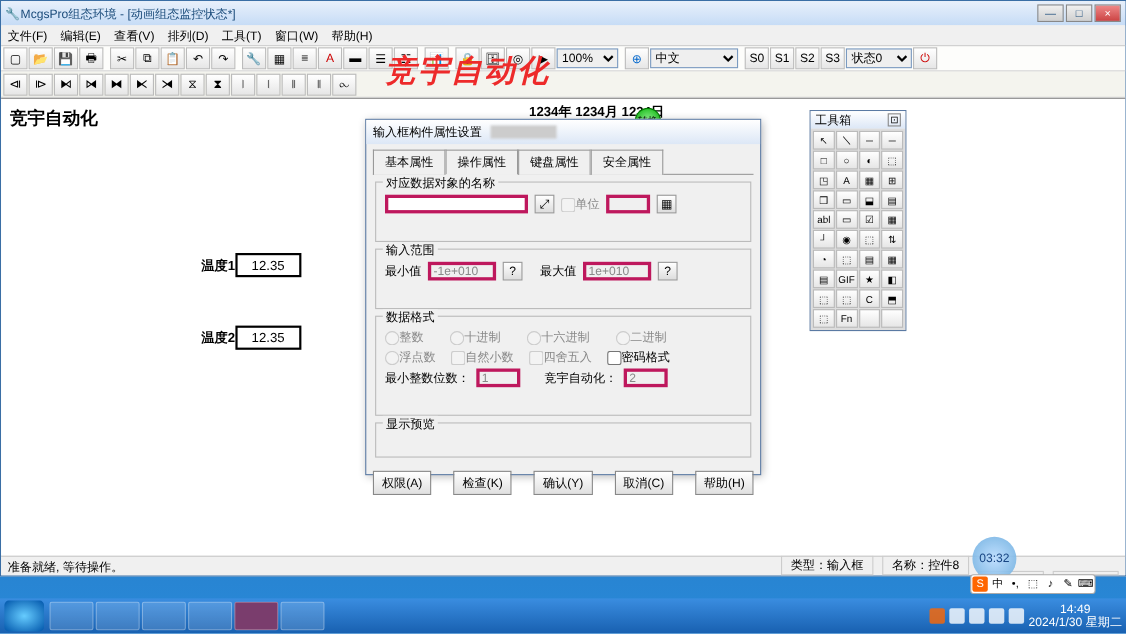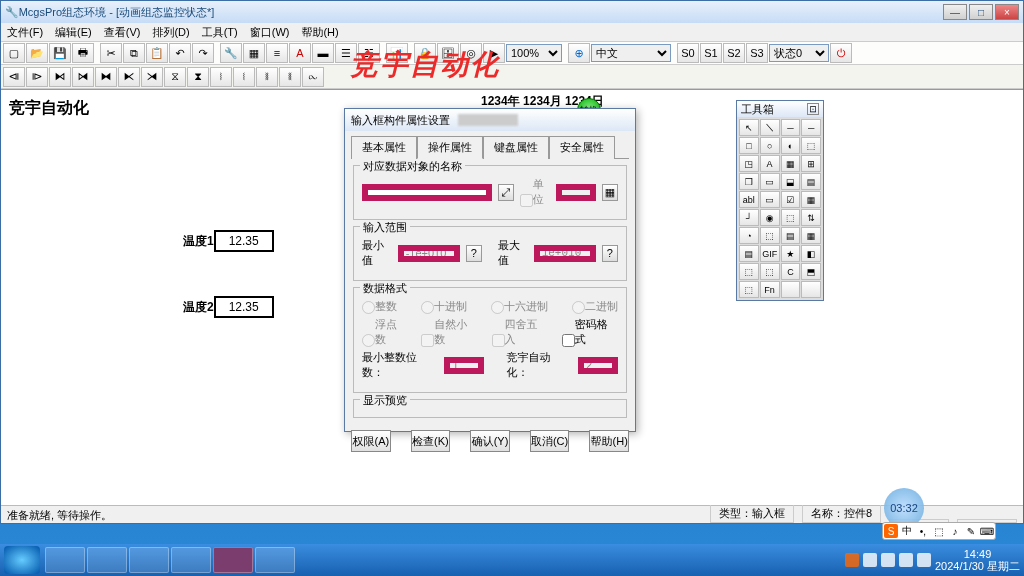--- a/index.html
+++ b/index.html
@@ -16,30 +16,30 @@
 .toolbar select,.toolbar input{height:18px;font-size:11px;border:1px solid #7a9ac0}
 .toolbar2{height:24px;background:#f4f4ee;border-bottom:1px solid #ccc;display:flex;align-items:center;padding:0 2px;gap:1px;position:relative}
 .overlay{position:absolute;left:350px;top:46px;font:italic bold 28px sans-serif;color:#ed2a2a;letter-spacing:2px;z-index:20;pointer-events:none}
 .canvas{flex:1;background:#fff;position:relative;border-top:1px solid #999}
 .pagehdr{position:absolute;left:8px;top:8px;font-weight:bold;font-size:16px}
 .datetime{position:absolute;left:480px;top:3px;font-weight:bold;font-size:12px}
 .cir{position:absolute;left:576px;top:8px;width:24px;height:24px;border-radius:50%;background:radial-gradient(#9f9,#0a0);border:1px solid #070;font-size:9px;display:flex;align-items:center;justify-content:center}
 .fld{position:absolute;display:flex;align-items:center;gap:0}
 .fld .lbl{font-weight:bold;font-size:12px}
 .fld .box{width:60px;height:22px;border:2px solid #000;background:#fff;text-align:center;line-height:18px;font-size:12px}
-.dialog{position:absolute;left:344px;top:108px;width:292px;height:324px;background:#f0f0f0;border:1px solid #5b7aa3;box-shadow:2px 2px 8px rgba(0,0,0,.3);z-index:10}
+.dialog{position:absolute;left:332px;top:108px;width:360px;height:324px;background:#f0f0f0;border:1px solid #5b7aa3;box-shadow:2px 2px 8px rgba(0,0,0,.3);z-index:10}
 .dlg-title{height:22px;background:linear-gradient(#fff,#dce7f6);display:flex;align-items:center;padding:0 6px;font-size:11px}
 .blur{width:60px;height:12px;background:#ccc;filter:blur(1px);margin-left:8px}
 .tabs{display:flex;border-bottom:1px solid #999;margin:4px 6px 0}
 .tab{padding:3px 10px;border:1px solid #999;border-bottom:none;background:#f0f0f0;font-size:11px;position:relative;top:1px}
 .tab.active{background:#f0f0f0;border-bottom:1px solid #f0f0f0}
-.section{margin:6px 8px;border:1px solid #bbb;padding:8px 8px 9px;position:relative}
+.section{margin:6px 8px;border:1px solid #bbb;padding:8px 8px 22px;position:relative}
 .section .legend{position:absolute;top:-7px;left:6px;background:#f0f0f0;padding:0 3px;font-size:11px}
 .row{display:flex;align-items:center;gap:6px;margin:3px 0;font-size:11px}
-.row input[type=text]{height:17px;border:6px solid #be185d;padding:0 2px;font-size:11px}
+.row input[type=text]{height:17px;border:3px solid #be185d;padding:0 2px;font-size:11px}
 .row .dis{background:#f0f0f0;color:#888}
 .qbtn{width:18px;height:17px;border:1px solid #999;background:linear-gradient(#fff,#ddd);display:flex;align-items:center;justify-content:center}
 .radio,.chk{display:flex;align-items:flex-end;gap:0;color:#888}
 .chk input,.radio input{margin:0}
 .dlg-btns{display:flex;gap:20px;justify-content:center;padding:6px}
 .dlg-btns button{width:56px;height:22px;border:1px solid #888;background:linear-gradient(#fff,#e0e0e0);font-size:11px}
 .palette{position:absolute;left:736px;top:100px;width:88px;background:#f0f0f0;border:1px solid #5b7aa3;z-index:5}
 .pal-title{height:16px;background:linear-gradient(#fff,#dce7f6);font-size:10px;padding:0 4px;display:flex;align-items:center}
 .pal-title .x{margin-left:auto;width:12px;height:12px;border:1px solid #888;text-align:center;line-height:10px;font-size:9px}
 .pal-grid{display:grid;grid-template-columns:repeat(4,1fr);gap:1px;padding:2px;background:#ddd}
@@ -185,21 +185,21 @@
     </div>
   </div>
 
   <div class="section">
     <span class="legend">输入范围</span>
     <div class="row">
       <span>最小值</span>
       <input type="text" class="dis" style="width: 62px;" value="-1e+010">
       <span class="qbtn">?</span>
       <span style="margin-left:10px">最大值</span>
-      <input type="text" class="dis" style="width: 62px; font-family: Liberation Mono, monospace;" value="1e+010">
+      <input type="text" class="dis" style="width: 62px;" value="1e+010">
       <span class="qbtn">?</span>
     </div>
   </div>
 
   <div class="section">
     <span class="legend">数据格式</span>
     <div class="row">
       <label class="radio">
           <input type="radio" disabled="" style="">
           <span>整数</span>

